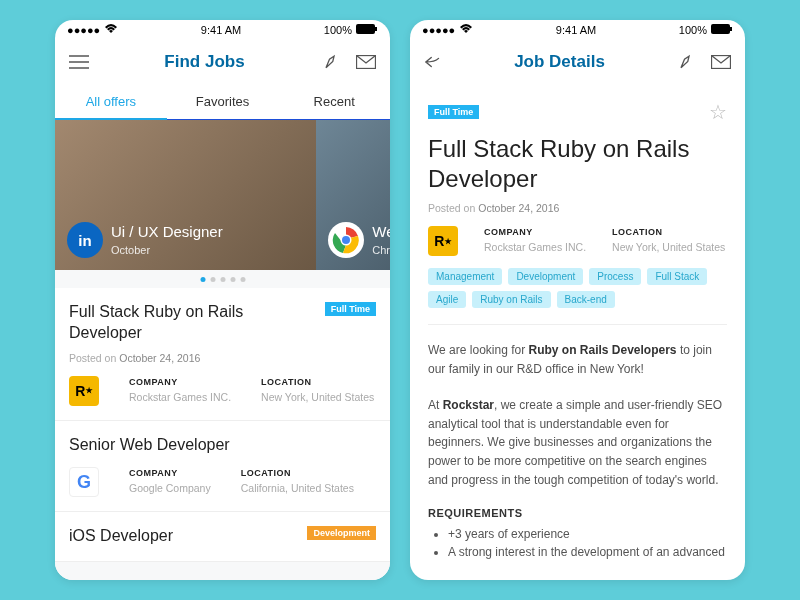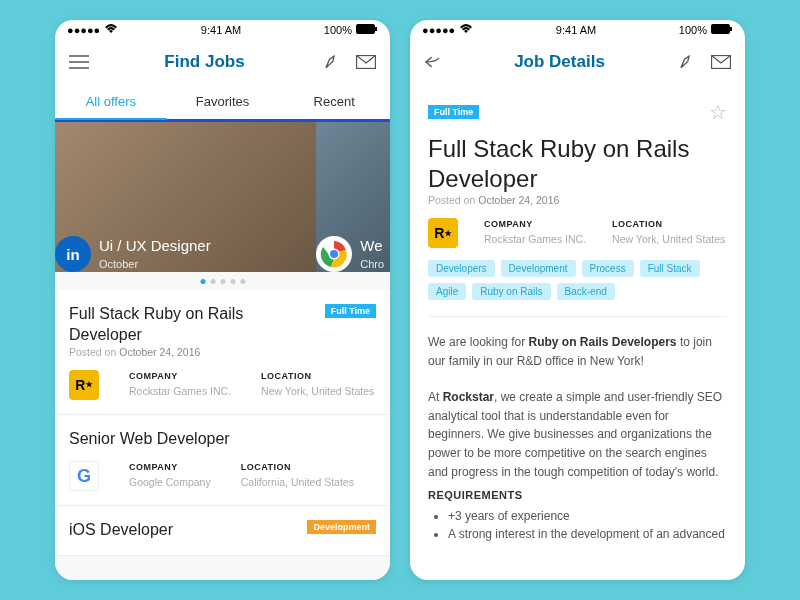--- a/index.html
+++ b/index.html
@@ -4,58 +4,58 @@
 <style>
   * { box-sizing: border-box; margin: 0; padding: 0; font-family: -apple-system, "Helvetica Neue", Arial, sans-serif; }
   body { background: #5ecdd9; display: flex; justify-content: center; align-items: center; width: 800px; height: 600px; gap: 20px; }
   .phone { width: 335px; height: 560px; background: #fff; border-radius: 18px; overflow: hidden; display: flex; flex-direction: column; box-shadow: 0 2px 8px rgba(0,0,0,.1);}
   .status-bar { height: 20px; display: flex; justify-content: space-between; align-items: center; padding: 0 12px; font-size: 11px; font-weight: 500; }
   .status-left, .status-right { display: flex; align-items: center; gap: 4px; }
   .header { height: 44px; display: flex; align-items: center; justify-content: space-between; padding: 0 14px; }
   .header-title { font-size: 17px; font-weight: 700; color: #0369a1; }
   .header-icons { display: flex; gap: 16px; align-items: center;}
   .icon { width: 20px; height: 20px; display: flex; align-items: center; justify-content: center; color: #555; }
-  .tabs { display: flex; border-bottom: 3px solid #1d4ed8; }
+  .tabs { display: flex; border-bottom: 1px solid #1d4ed8; }
   .tab { flex: 1; text-align: center; padding: 10px 0; font-size: 13px; color: #333; cursor: pointer; position: relative;}
   .tab.active { color: #1ea7e6; }
   .tab.active::after { content:""; position:absolute; bottom:-1px; left:0; right:0; height:2px; background:#1ea7e6;}
   .body { flex:1; overflow:hidden; background:#f7f8f9; }
   .carousel { height:150px; background:#ddd; position:relative; display:flex; }
-  .carousel-slide { flex:0 0 78%; background: linear-gradient(135deg,#a2886f,#6b5844); position:relative; display:flex; align-items:flex-end; padding:0; color:#fff;}
+  .carousel-slide { flex:0 0 78%; background: linear-gradient(135deg,#a2886f,#6b5844); position:relative; display:flex; align-items:flex-end; padding:12px; color:#fff;}
   .carousel-slide.two { flex:0 0 22%; background: linear-gradient(135deg,#6e8696,#4b5e6b);}
   .slide-logo { width:36px; height:36px; border-radius:50%; background:#0a66c2; display:flex; align-items:center; justify-content:center; font-weight:bold; font-size:15px; color:#fff; margin-right:8px;}
   .slide-logo.chrome { background:#fff;}
   .slide-text h4 { font-size:15px; font-weight:500;}
   .slide-text small { font-size:11px; opacity:.85;}
   .dots { position:absolute; bottom:-12px; left:50%; transform:translateX(-50%); display:flex; gap:5px;}
   .dot { width:5px; height:5px; border-radius:50%; background:#ccc;}
   .dot.active { background:#1ea7e6;}
   .list { padding-top:18px;}
   .card { background:#fff; padding:14px; border-bottom:1px solid #eee;}
   .card-top { display:flex; justify-content:space-between; align-items:flex-start;}
   .card-title { font-size:16px; font-weight:500; color:#222; line-height:1.3; max-width:230px;}
   .badge { background:#22b4f2; color:#fff; font-size:9px; font-weight:600; padding:2px 6px; border-radius:0;}
   .badge.orange { background:#f59f2a;}
-  .posted { font-size:10.5px; color:#aaa; margin-top:0;}
+  .posted { font-size:10.5px; color:#aaa; margin-top:8px;}
   .posted b { color:#888; font-weight:500;}
   .meta { display:flex; gap:30px; margin-top:12px; align-items:center;}
   .company-logo { width:30px; height:30px; border-radius:4px; background:#f5b800; display:flex; align-items:center; justify-content:center; font-weight:bold; font-size:14px; color:#000;}
   .company-logo.g { background:#fff; border:1px solid #eee; color:#4285f4; font-size:18px;}
   .meta-col small { display:block; font-size:9px; font-weight:700; color:#222; letter-spacing:.5px;}
   .meta-col span { font-size:10.5px; color:#aaa;}
   
   .details-body { flex:1; padding:16px 18px; overflow:hidden;}
   .detail-badge-row { display:flex; justify-content:space-between; align-items:center; margin-bottom:10px;}
   .big-title { font-size:24px; font-weight:500; color:#222; line-height:1.25;}
   .tags { display:flex; flex-wrap:wrap; gap:6px; margin-top:12px;}
   .tag { background:#c7f0fb; color:#28a7cc; font-size:10px; padding:3px 8px; border-radius:3px;}
   hr.sep { border:none; border-top:1px solid #eee; margin:16px 0;}
   .desc { font-size:12px; color:#555; line-height:1.55;}
   .desc b { color:#333;margin-top:20px;}
-  .req-h { font-size:11px; font-weight:700; letter-spacing:.5px; color:#333; margin-top:8px; margin-bottom:8px;}
+  .req-h { font-size:11px; font-weight:700; letter-spacing:.5px; color:#333; margin-top:18px; margin-bottom:8px;}
   .req-list { list-style:disc; padding-left:20px; font-size:12px; color:#555;}
   .req-list li { margin-bottom:4px;}
   .star { color:#bbb; font-size:20px;}
   .meta2 { display:flex; gap:26px; align-items:center; margin-top:12px;}
 </style>
 </head>
 <body>
 
 <div class="phone">
   <div class="status-bar">
@@ -235,21 +235,21 @@
       <div class="meta-col">
         <small>COMPANY</small>
         <span>Rockstar Games INC.</span>
       </div>
       <div class="meta-col">
         <small>LOCATION</small>
         <span>New York, United States</span>
       </div>
     </div>
     <div class="tags">
-      <span class="tag">Developers</span>
+      <span class="tag">Management</span>
       <span class="tag">Development</span>
       <span class="tag">Process</span>
       <span class="tag">Full Stack</span>
       <span class="tag">Agile</span>
       <span class="tag">Ruby on Rails</span>
       <span class="tag">Back-end</span>
     </div>
     <hr class="sep">
     <p class="desc"><span>We are looking for </span><b>Ruby on Rails Developers</b><span> to join our family in our R&amp;D office in New York!</span></p>
     <br>

